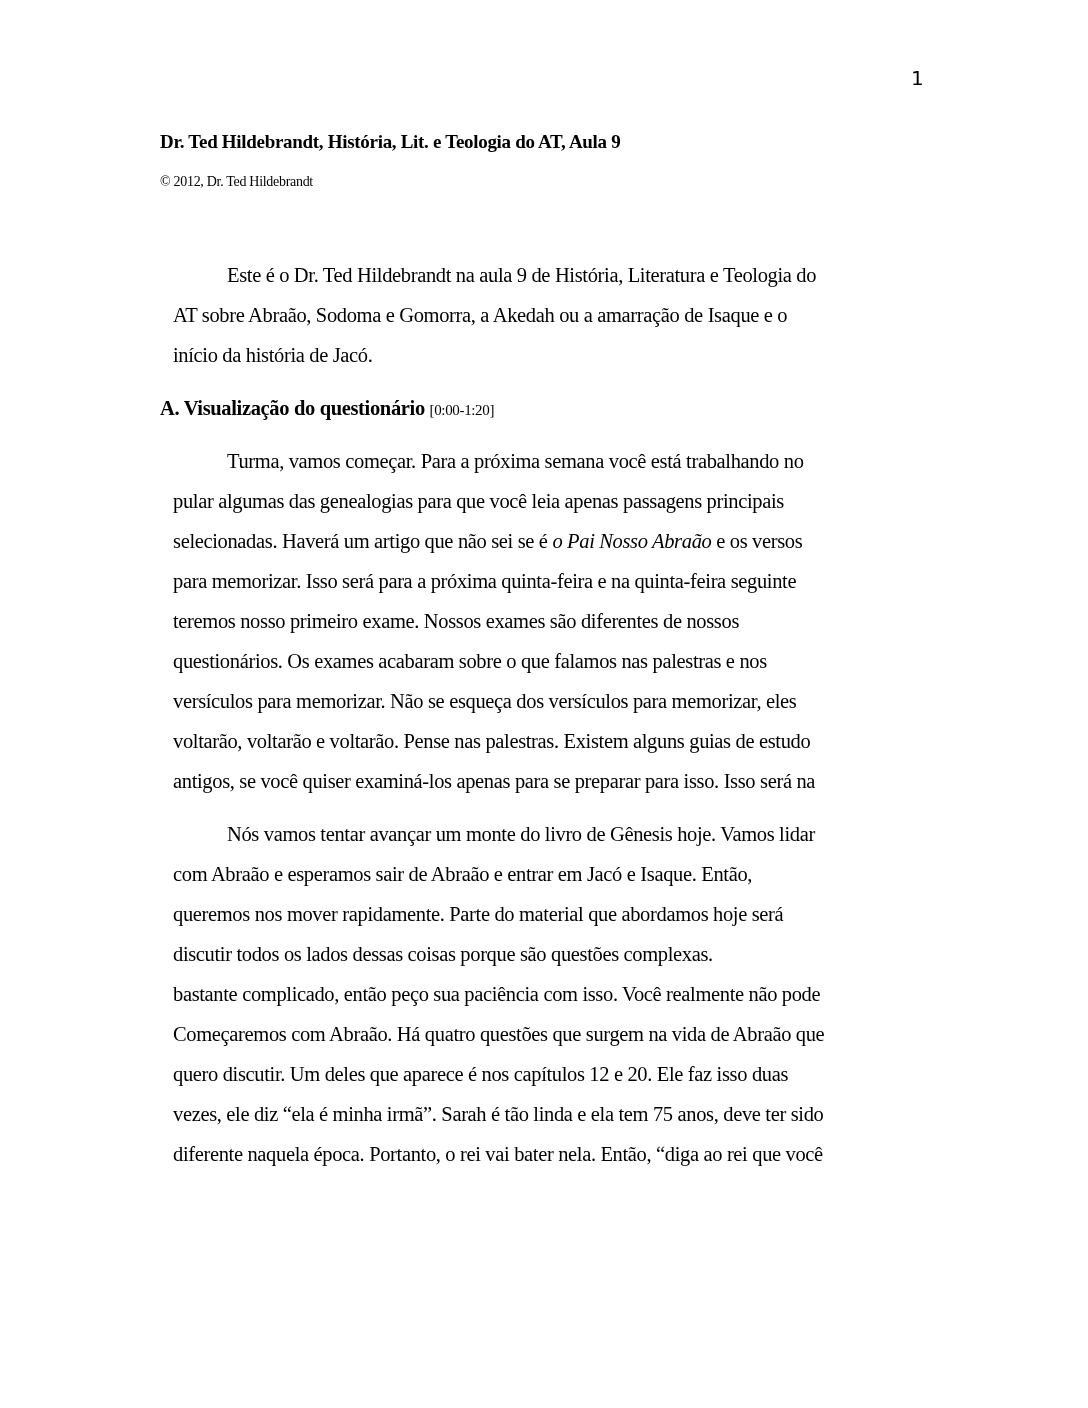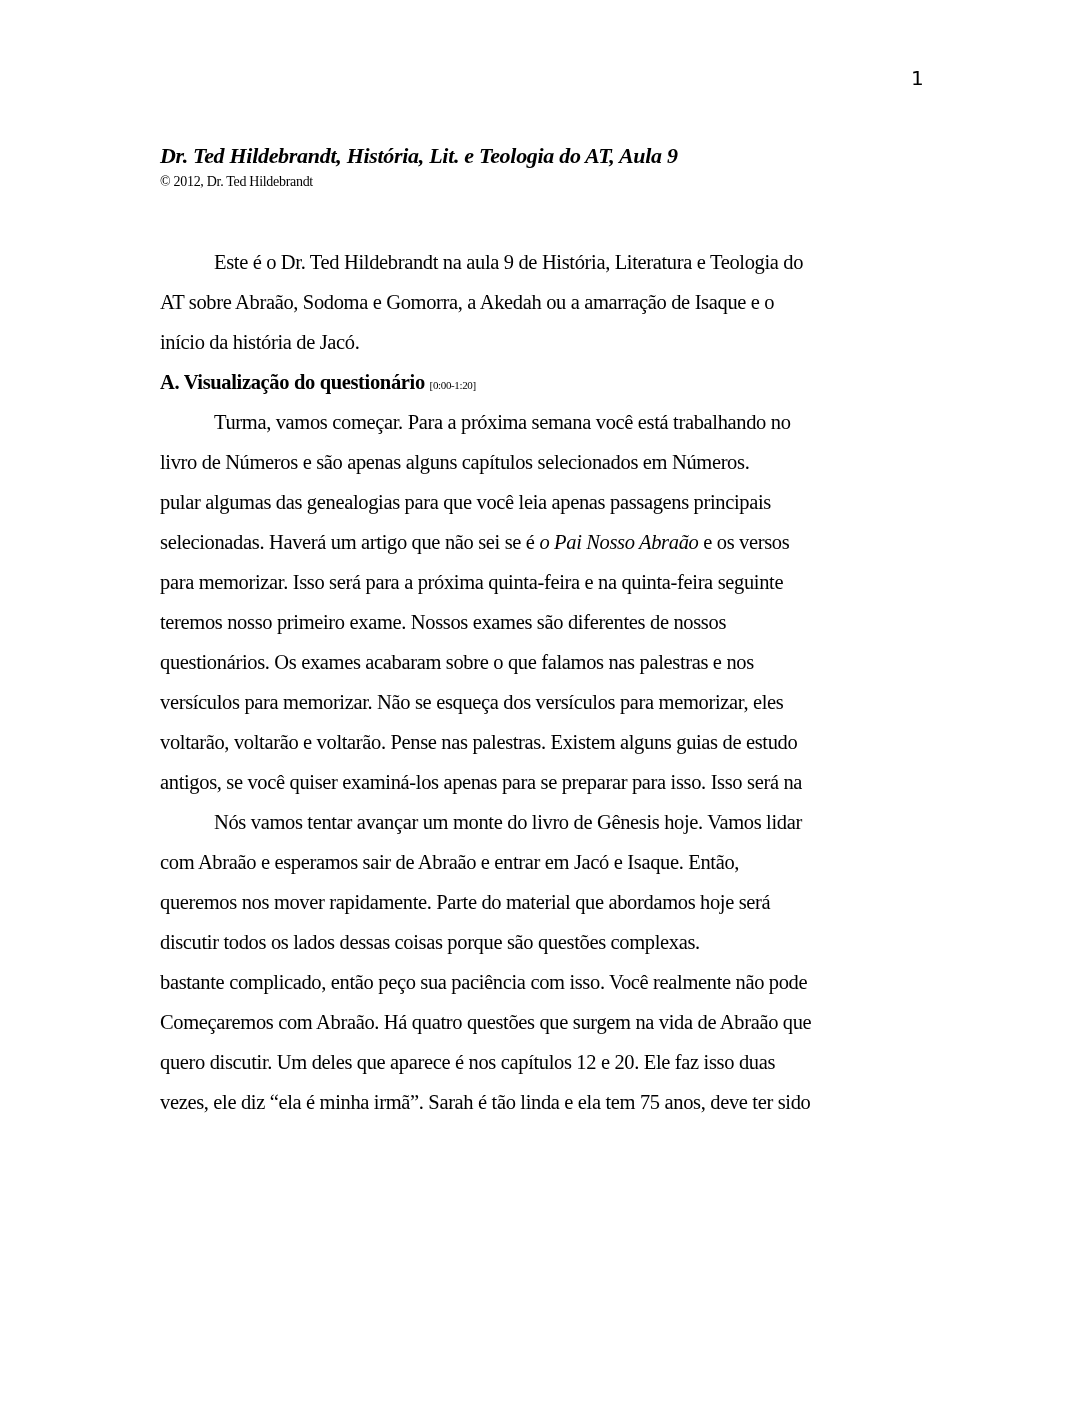--- a/index.html
+++ b/index.html
@@ -18,63 +18,62 @@
     .page-number {
       position: absolute;
       top: 66px;
       left: 911px;
       font-size: 20px;
       font-family: "DejaVu Sans", sans-serif;
       font-weight: normal;
     }
     .doc-title {
       position: absolute;
-      top: 143px;
+      top: 131px;
       left: 160px;
-      font-size: 22px;
+      font-size: 19px;
       font-weight: bold;
       white-space: nowrap;
       letter-spacing: -0.3px;
-      font-style: italic;
     }
     .copyright {
       position: absolute;
       top: 174px;
       left: 160px;
       font-size: 14px;
       font-family: Liberation Serif, serif;
       white-space: nowrap;
       letter-spacing: -0.3px;
     }
     .body-text {
       position: absolute;
       top: 242px;
       left: 160px;
       width: 780px;
       font-size: 20.5px;
       line-height: 40px;
       letter-spacing: -0.35px;
     }
     .body-text p {
-      margin: 0;
+      margin: 13px;
     }
     .line {
       display: block;
       white-space: nowrap;
       height: 40px;
     }
     .indent {
       padding-left: 54px;
     }
     .heading {
       font-weight: bold;
     }
     .timestamp {
       font-weight: normal;
-      font-size: 11px;
+      font-size: 15px;
     }
     .italic {
       font-style: italic;
     }
   </style>
 </head>
 <body>
 
 <div>
 
@@ -92,37 +91,37 @@
       <span class="line">início da história de Jacó.</span>
     </p>
 
     <div class="line heading">
       <span>A. Visualização do questionário</span>
       <span class="timestamp">[0:00-1:20]</span>
     </div>
 
     <p>
       <span class="line indent">Turma, vamos começar. Para a próxima semana você está trabalhando no</span>
-      <span class="line">livro de Números e são apenas alguns capítulos selecionados em Números.</span>
       <span class="line">pular algumas das genealogias para que você leia apenas passagens principais</span>
       <span class="line"><span>selecionadas. Haverá um artigo que não sei se é </span><span class="italic">o Pai Nosso Abraão</span><span> e os versos</span></span>
       <span class="line">para memorizar. Isso será para a próxima quinta-feira e na quinta-feira seguinte</span>
       <span class="line">teremos nosso primeiro exame. Nossos exames são diferentes de nossos</span>
       <span class="line">questionários. Os exames acabaram sobre o que falamos nas palestras e nos</span>
       <span class="line">versículos para memorizar. Não se esqueça dos versículos para memorizar, eles</span>
       <span class="line">voltarão, voltarão e voltarão. Pense nas palestras. Existem alguns guias de estudo</span>
       <span class="line">antigos, se você quiser examiná-los apenas para se preparar para isso. Isso será na</span>
     </p>
 
 
     <p>
       <span class="line indent">Nós vamos tentar avançar um monte do livro de Gênesis hoje. Vamos lidar</span>
       <span class="line">com Abraão e esperamos sair de Abraão e entrar em Jacó e Isaque. Então,</span>
       <span class="line">queremos nos mover rapidamente. Parte do material que abordamos hoje será</span>
       <span class="line">discutir todos os lados dessas coisas porque são questões complexas.</span>
       <span class="line">bastante complicado, então peço sua paciência com isso. Você realmente não pode</span>
       <span class="line">Começaremos com Abraão. Há quatro questões que surgem na vida de Abraão que</span>
       <span class="line">quero discutir. Um deles que aparece é nos capítulos 12 e 20. Ele faz isso duas</span>
       <span class="line">vezes, ele diz “ela é minha irmã”. Sarah é tão linda e ela tem 75 anos, deve ter sido</span>
+      <span class="line">diferente naquela época. Portanto, o rei vai bater nela. Então, “diga ao rei que você</span>
     </p>
 
   </div>
 </div>
 
 </body></html>

